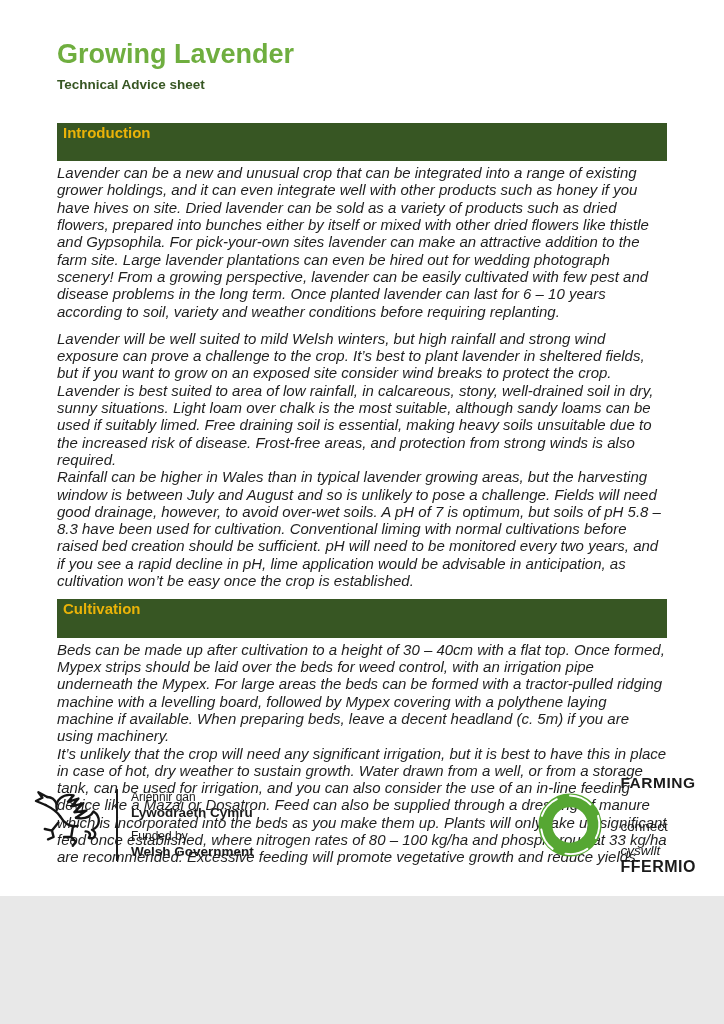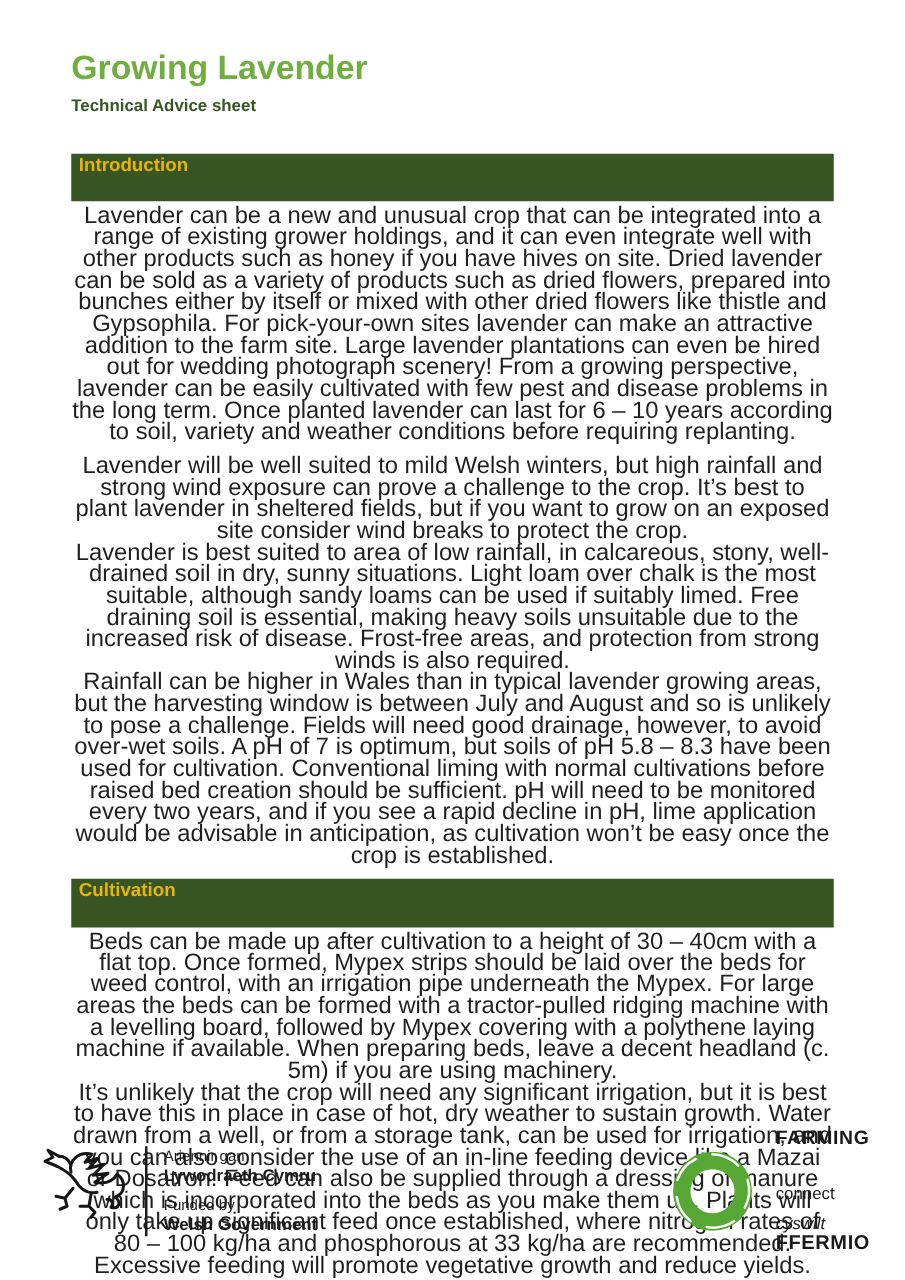--- a/index.html
+++ b/index.html
@@ -3,42 +3,43 @@
 <meta charset="utf-8">
 <style>
   :root{
     --title-green:#6FAE3F;
     --dark-green:#375623;
     --logo-green:#56A733;
     --body-text:#1F1F1F;
   }
   html,body{margin:0;padding:0;background:#e8e8e8;}
   .page{
-    width:724px;height:1024px;background:#ffffff;position:relative;
+    width:724px;height:896px;background:#ffffff;position:relative;
     font-family:"Liberation Sans",sans-serif;margin:0 auto;overflow:hidden;
     box-sizing:border-box;
   }
   .content{padding:40px 57px 0 57px;}
   .doc-title{
     font-size:27px;font-weight:bold;color:var(--title-green);
     margin:0;line-height:1.1;
   }
   .doc-subtitle{
     font-size:13.5px;font-weight:bold;color:var(--dark-green);
     margin-top:7px;
   }
   .sections{margin-top:31px;}
   .section{margin-bottom:10px;}
   .section-bar{
     background:var(--dark-green);color:#eab308;font-weight:bold;
     font-size:15px;padding:2px 6px 20px 6px;margin-bottom:3px;line-height:1.1;
   }
   .section p{
-    font-size:19px;line-height:17.3px;color:var(--body-text);margin:0;
-    text-align:center;
+    font-size:15px;line-height:17.3px;color:var(--body-text);margin:0;
+    text-align:left;
+    font-style:italic;
   }
   
   .footer{
     position:absolute;left:28px;right:28px;bottom:20px;
     display:flex;justify-content:space-between;
   }
   .wg-logo{display:flex;align-items:center;}
   .wg-divider{width:2px;height:72px;background:#1c1c1c;margin:0 13px 0 8px;}
   .wg-text{color:#1c1c1c;}
   .wg-line1,.wg-line3{font-size:12px;line-height:15px;}

